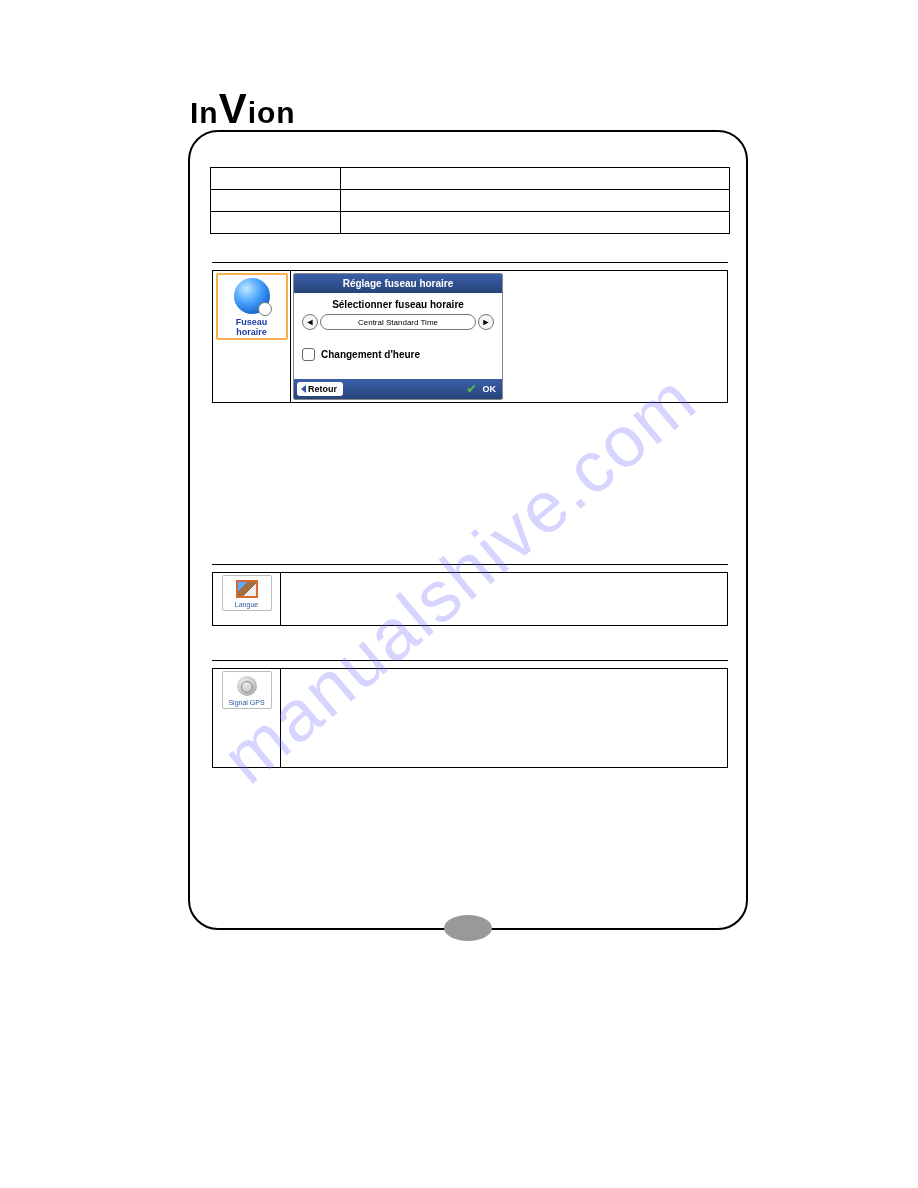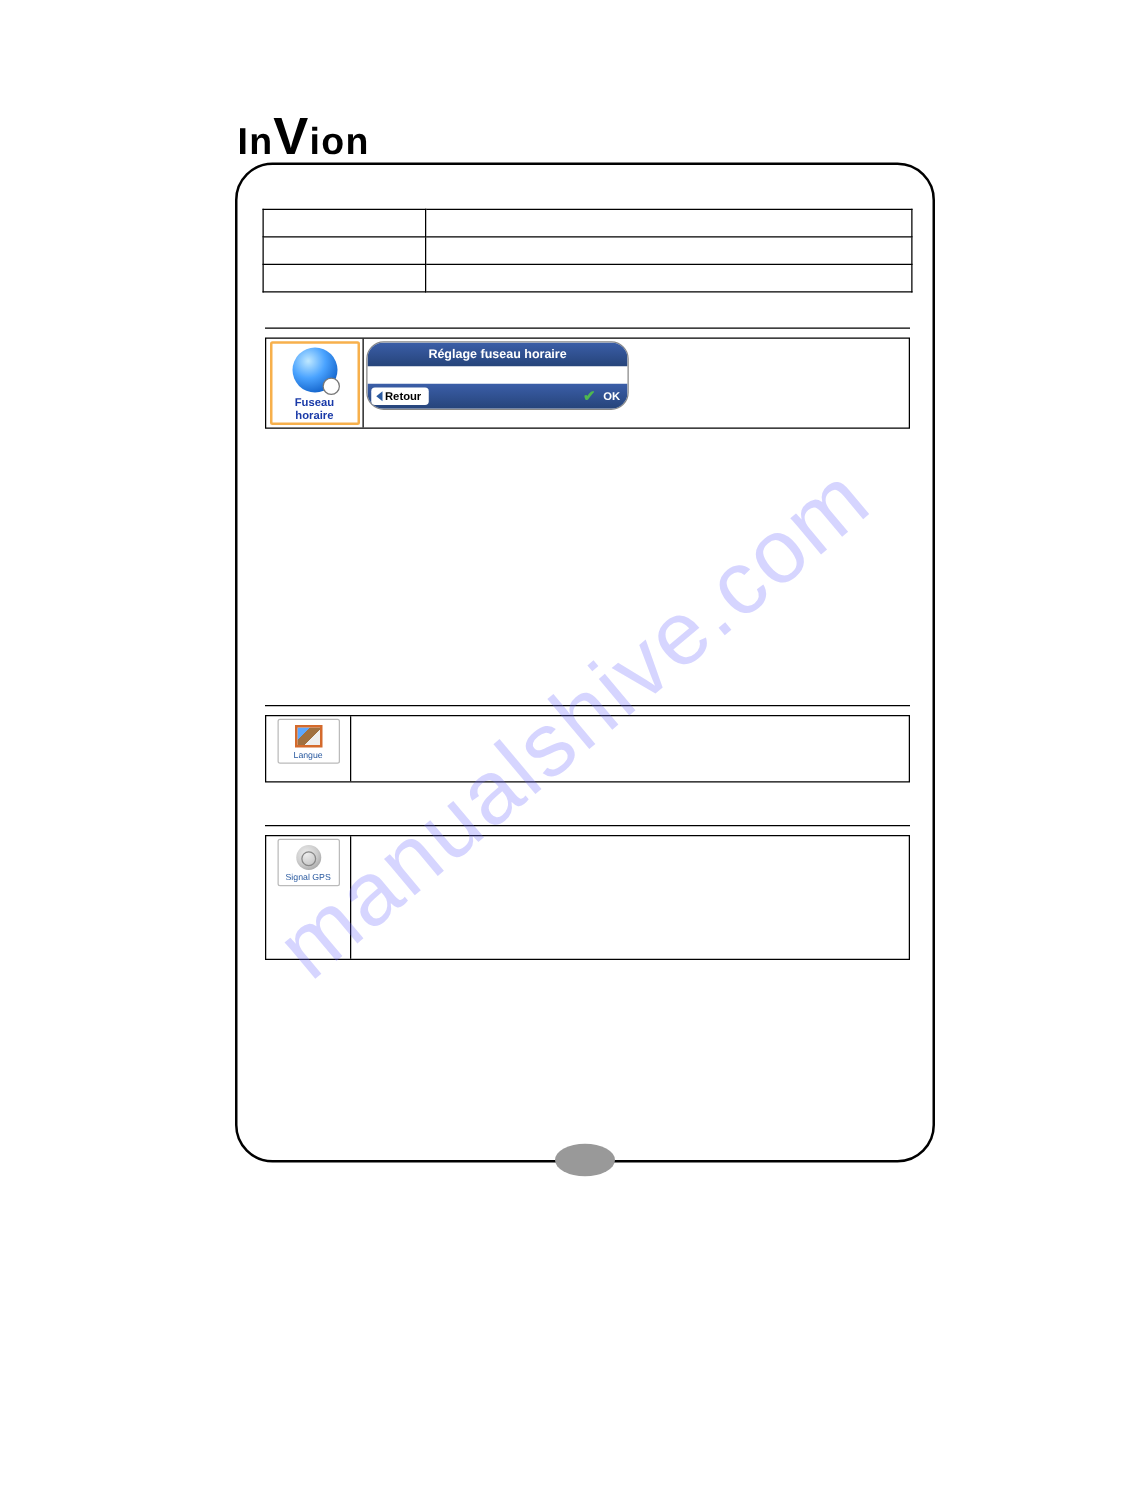--- a/index.html
+++ b/index.html
@@ -88,21 +88,21 @@
     text-align: center;
   }
 
   .cell-screenshot {
     flex: 1;
     padding: 0;
   }
   .screenshot {
     width: 210px;
     border: 1px solid #888;
-    border-radius: 14px;
+    border-radius: 2px;
     overflow: hidden;
     margin: 2px 0 2px 2px;
   }
   .ss-title {
     background: linear-gradient(#3b5ea8, #26447a);
     color: #fff;
     font-weight: bold;
     font-size: 10px;
     text-align: center;
     padding: 4px 0;
@@ -277,20 +277,32 @@
   <div class="row-timezone">
     <div class="cell-icon">
       <div class="thumb">
         <div class="globe"></div>
         <div class="label">Fuseau horaire</div>
       </div>
     </div>
     <div class="cell-screenshot">
       <div class="screenshot">
         <div class="ss-title">Réglage fuseau horaire</div>
+        <div class="ss-body">
+          <div class="ss-subtitle">Sélectionner fuseau horaire</div>
+          <div class="tz-row">
+            <div class="arrow-btn">◄</div>
+            <div class="tz-pill">Central Standard Time</div>
+            <div class="arrow-btn">►</div>
+          </div>
+          <div class="chk-row">
+            <div class="chk"></div>
+            <span>Changement d'heure</span>
+          </div>
+        </div>
         <div class="ss-footer">
           <div class="retour-btn">
             <span class="tri"></span>
             <span>Retour</span>
           </div>
           <div class="ok-group">
             <span class="check">✔</span>
             <span class="ok">OK</span>
           </div>
         </div>

